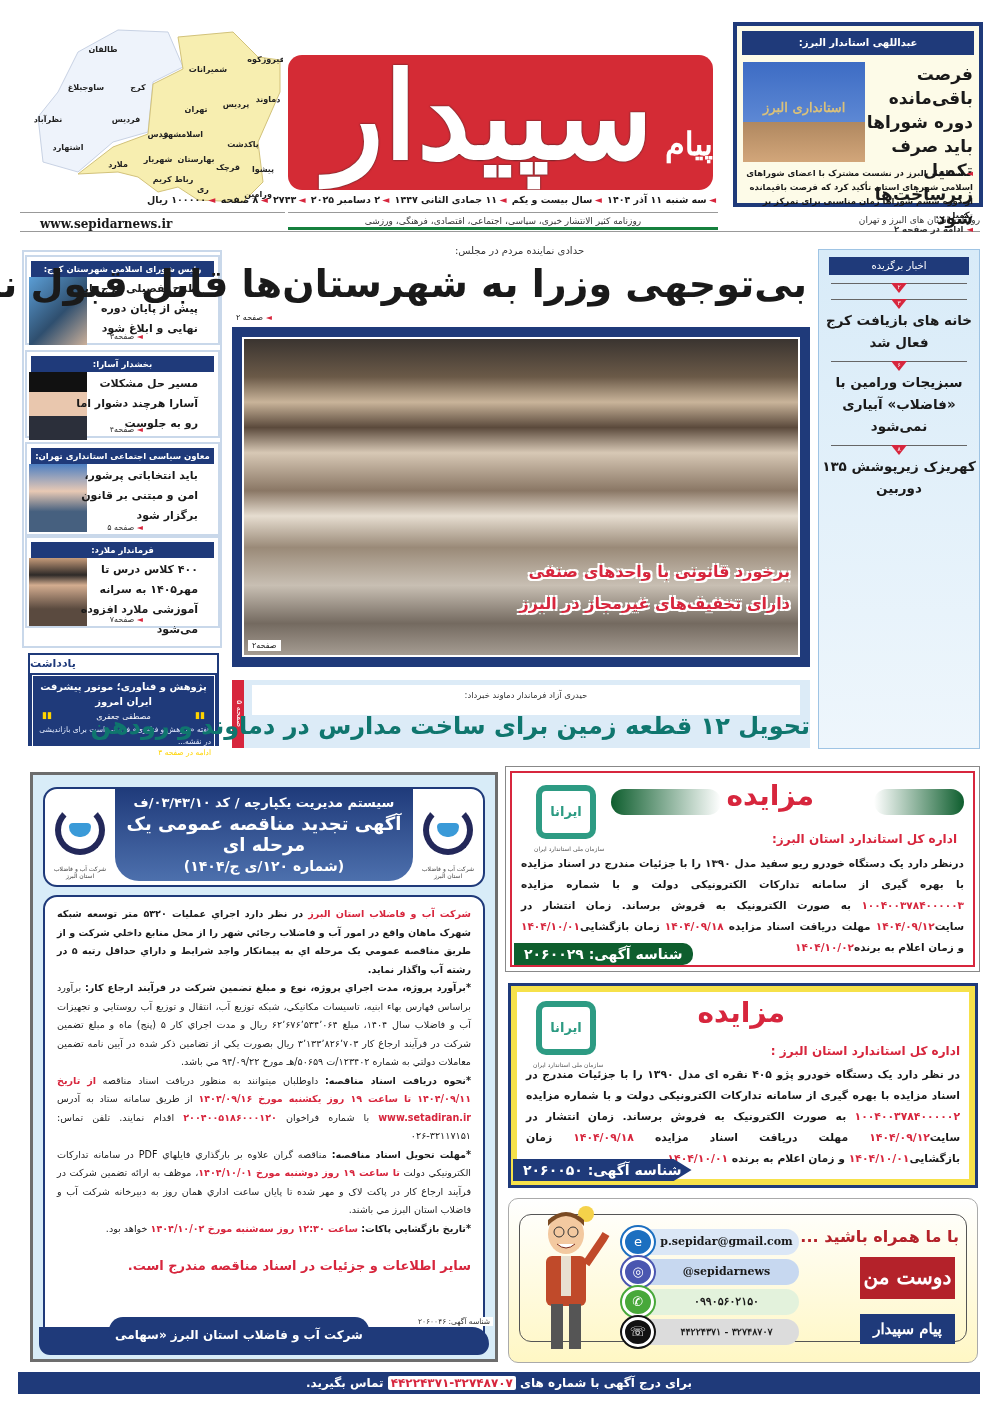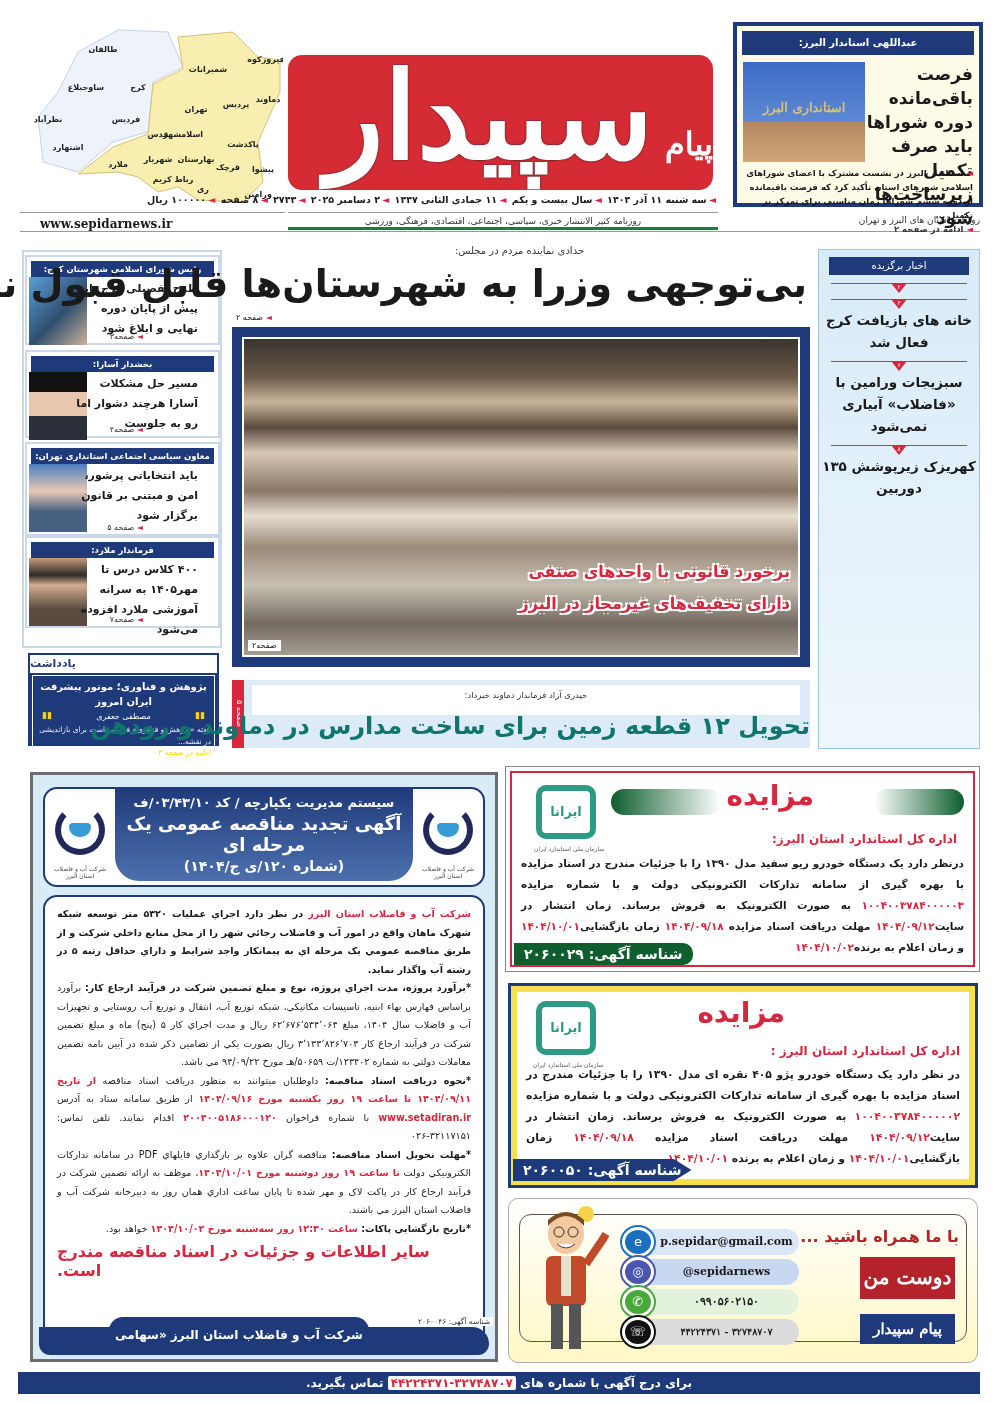--- a/index.html
+++ b/index.html
@@ -83,21 +83,21 @@
 #ad3 .hdr .c .l1{font-size:13px;font-weight:bold;margin-top:8px}
 #ad3 .hdr .c .l2{font-size:18px;font-weight:bold;margin-top:3px}
 #ad3 .hdr .c .l3{font-size:14px;font-weight:bold;margin-top:3px}
 .abfa{position:absolute;top:16px;width:50px;height:50px;border:6px solid #23285a;border-top-color:transparent;border-radius:50%;}
 .abfa:after{content:"";position:absolute;left:8px;top:12px;width:22px;height:14px;background:#3a9ad8;border-radius:4px 4px 10px 10px}
 .abfa-cap{position:absolute;top:76px;font-size:6px;color:#444;width:60px;text-align:center}
 #ad3 .bd{position:absolute;left:10px;right:10px;top:120px;height:455px;border:2px solid #1f3a7a;border-radius:14px;background:#fff;padding:8px 12px}
 #ad3 .para{font-size:9.6px;line-height:18.5px;text-align:justify;font-weight:normal}
 #ad3 .para b{font-weight:bold}
 #ad3 .para .r{color:#d7263d;font-weight:bold}
-#ad3 .final{font-size:16px;font-weight:bold;color:#d7263d;text-align:left;margin-top:4px}
+#ad3 .final{font-size:13px;font-weight:bold;color:#d7263d;text-align:right;margin-top:20px}
 #ad3 .foot{position:absolute;left:6px;right:6px;bottom:4px;height:28px;background:#1f3a7a;border-radius:0 18px 12px 12px}
 #ad3 .foot .n{position:absolute;left:70px;right:120px;top:-10px;height:38px;background:#1f3a7a;border-radius:14px 14px 0 0;color:#fff;font-size:12px;font-weight:bold;text-align:center;line-height:36px}
 #ad3 .foot .id{position:absolute;right:-4px;top:-10px;font-size:7.5px;color:#333;background:#fff;padding:0 3px}
 
 #ad4{left:508px;top:1198px;width:470px;height:165px;background:linear-gradient(#fff,#fff7c4);border:1px solid #aaa;border-radius:10px}
 #ad4 .inner{position:absolute;left:10px;right:10px;top:15px;bottom:20px;border:1px solid #555;border-radius:12px}
 #ad4 .join{position:absolute;right:18px;top:28px;font-size:16px;font-weight:bold;color:#b4222a}
 #ad4 .dm{position:absolute;right:22px;top:58px;width:95px;height:42px;background:#b4222a;color:#fff;font-size:20px;font-weight:bold;text-align:center;line-height:40px;font-family:"DejaVu Serif",serif}
 #ad4 .ps{position:absolute;right:22px;top:115px;width:95px;height:30px;background:#1f3a7a;color:#fff;font-size:15px;font-weight:bold;text-align:center;line-height:30px;font-family:"DejaVu Serif",serif}
 .crow{position:absolute;left:115px;width:175px;height:26px;border-radius:13px;direction:ltr}

